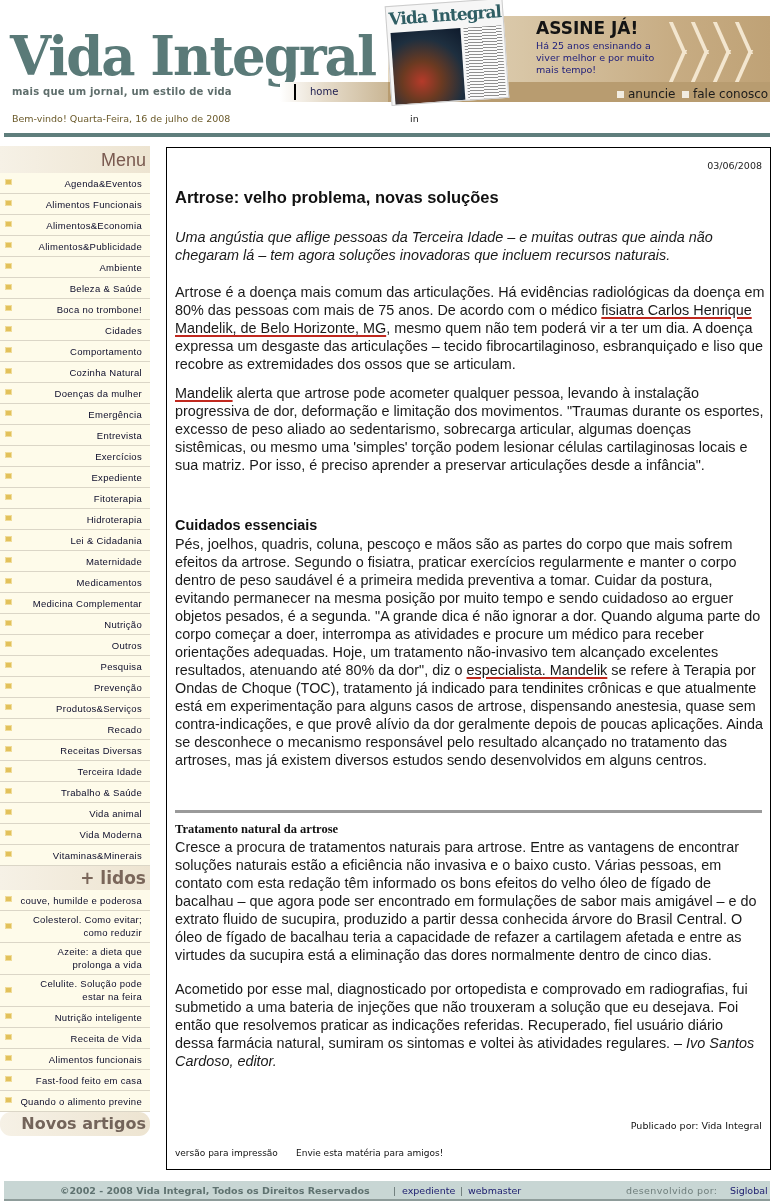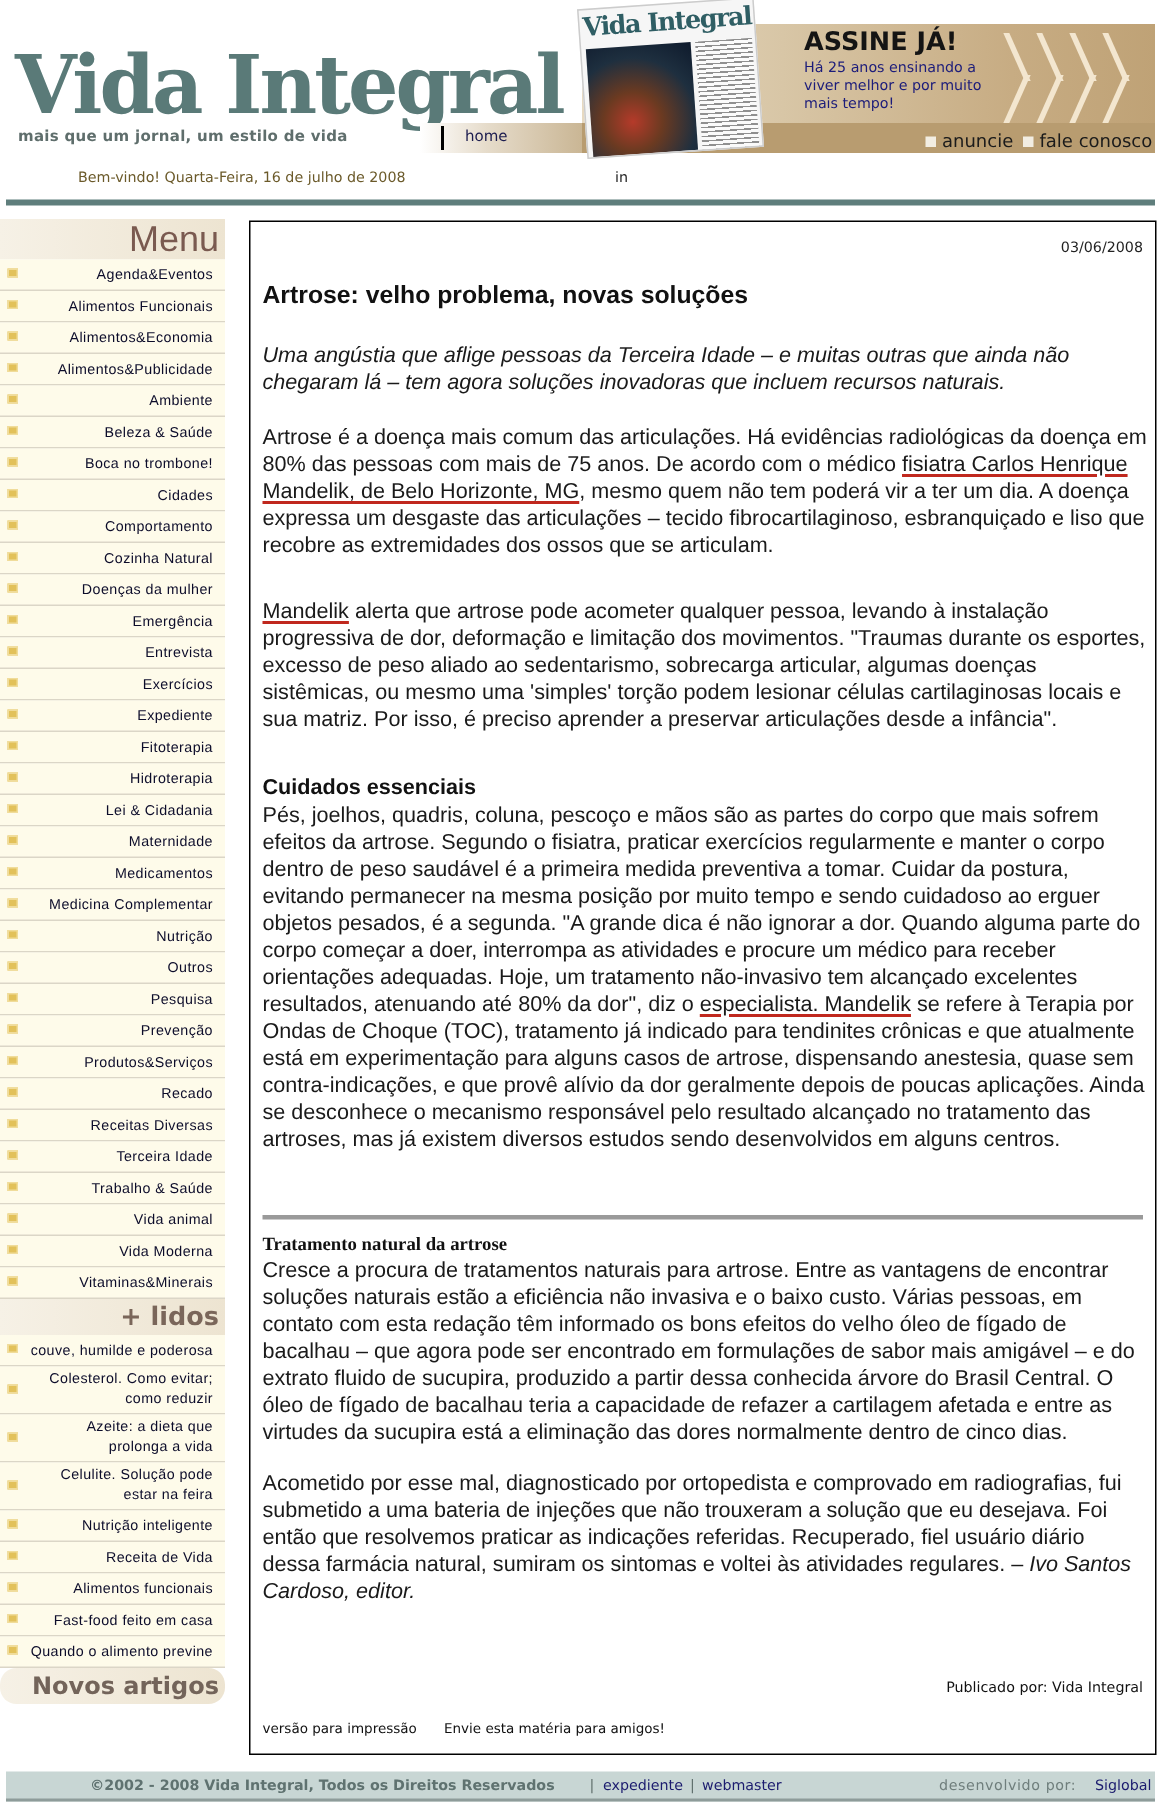--- a/index.html
+++ b/index.html
@@ -33,46 +33,46 @@
   #chevrons { position: absolute; left: 672px; top: 22px; width: 96px; height: 58px; display: flex; gap: 4px; }
   .chev { width: 18px; height: 58px; position: relative; }
   .chev::before, .chev::after { content: ""; position: absolute; left: 4px; width: 4px; height: 32px; background: #f3e6cf; }
   .chev::before { top: 0; transform: skewX(24deg); }
   .chev::after { top: 28px; transform: skewX(-24deg); }
   .bnav { position: absolute; top: 87px; font-size: 12px; color: #1b1b1b; display: flex; align-items: center; gap: 2px; text-decoration: none; }
   .bnav .sq { display: inline-block; width: 7px; height: 7px; background: #f2ede2; margin-right: 2px; }
   #bnav-anuncie { left: 617px; }
   #bnav-fale { left: 682px; }
 
-  #welcome { position: absolute; left: 12px; top: 113px; font-size: 9.5px; color: #6b5a2a; margin-left: 40px; }
+  #welcome { position: absolute; left: 12px; top: 113px; font-size: 9.5px; color: #6b5a2a; }
   #in-label { position: absolute; left: 410px; top: 113px; font-size: 9.5px; color: #222; }
   #teal-bar { position: absolute; left: 4px; top: 133px; width: 766px; height: 4px; background: #5f7e7c; }
 
   
   #sidebar { position: absolute; left: 0; top: 146px; width: 150px; }
   .side-head { height: 26px; background: linear-gradient(to right, #f6f1e6 0%, #ede4d1 100%); text-align: right;
                padding-right: 4px; font-weight: bold; color: #7a5e52; }
-  #menu-head { font-family: "Liberation Sans", sans-serif; font-weight: normal; font-size: 24px; line-height: 28px; height: 27px; color: #7a5a50; }
+  #menu-head { font-family: "Liberation Sans", sans-serif; font-weight: normal; font-size: 18px; line-height: 28px; height: 27px; color: #7a5a50; }
   #lidos-head { font-size: 17px; line-height: 24px; height: 24px; color: #7a665a; }
   #novos-head { font-size: 16px; line-height: 24px; height: 24px; color: #73645a; border-radius: 11px; }
   .side-item { position: relative; min-height: 21px; border-bottom: 1px solid #dbd6c7; background: #fefbea;
                text-align: right; padding: 4px 8px 3px 20px; font-family: "Liberation Sans", sans-serif; font-size: 9.5px;
                color: #0c0c2a; line-height: 13px; letter-spacing: 0.3px; cursor: pointer; }
   .side-item .bul { position: absolute; left: 5px; top: 6px; width: 7px; height: 6px; background: #e2c15a; border: 1px solid #f0dc9a; }
   .side-item.two { min-height: 31px; padding-top: 2px; }
   .side-item.two .bul { top: 12px; }
 
   
   #article { position: absolute; left: 166px; top: 147px; width: 605px; height: 1023px; border: 1px solid #000; background: #fff; }
   #art-date { position: absolute; right: 8px; top: 12px; font-size: 9.5px; color: #222; }
   #art-title { position: absolute; left: 8px; top: 40px; font-family: "Liberation Sans", sans-serif; font-weight: bold; font-size: 16.5px; color: #111; text-align: center; }
   .art-text { position: absolute; left: 8px; width: 590px; font-family: "Liberation Sans", sans-serif; font-size: 14.4px; line-height: 18px; color: #1a1a1a; }
   #lead { top: 80px; font-style: italic; }
   #p1 { top: 135px; }
-  #p2 { top: 251px; }
+  #p2 { top: 236px; }
   #h-cuidados { position: absolute; left: 8px; top: 369px; font-family: "Liberation Sans", sans-serif; font-weight: bold; font-size: 14.4px; color: #111; }
   #p3 { top: 387px; }
   #divider { position: absolute; left: 8px; top: 662px; width: 587px; height: 3px; background: #9a9a9a; }
   #h-tratamento { position: absolute; left: 8px; top: 674px; font-family: "Liberation Serif", serif; font-weight: bold; font-size: 12.5px; color: #111; }
   #p4 { top: 690px; }
   #p5 { top: 832px; }
   .ul-red { text-decoration: underline; text-decoration-color: #c0281e; text-decoration-thickness: 2px; text-underline-offset: 2px; cursor: pointer; }
   #publicado { position: absolute; right: 8px; top: 972px; font-size: 9.5px; color: #111; }
   #print-link { position: absolute; left: 8px; top: 1000px; font-size: 9px; color: #111; cursor: pointer; }
   #share-link { position: absolute; left: 129px; top: 1000px; font-size: 9px; color: #111; cursor: pointer; }

